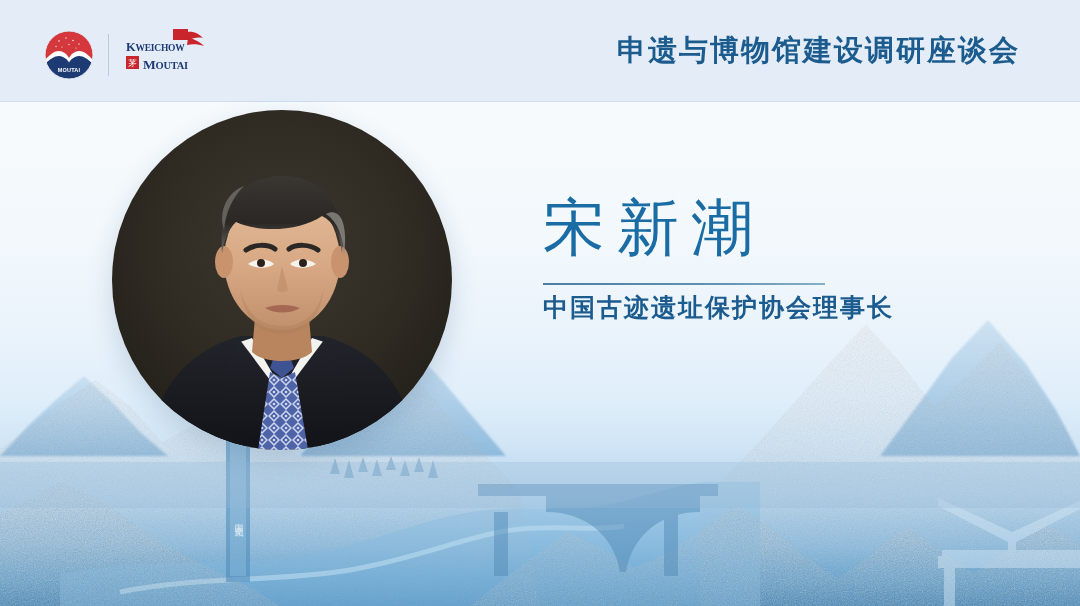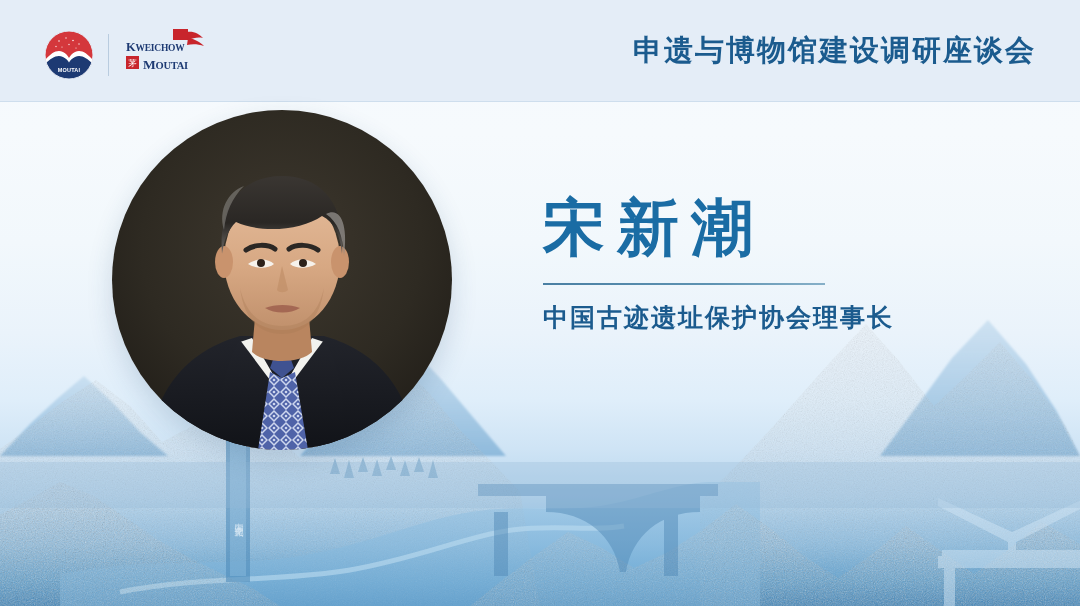--- a/index.html
+++ b/index.html
@@ -91,21 +91,21 @@
   .brand-mark { width: 50px; height: 50px; display: block; }
   .brand-sep {
     width: 1px;
     height: 42px;
     background: #b9ccdf;
   }
   .brand-word { display: block; }
 
   .event-title {
     position: absolute;
-    right: 44px;
+    right: 60px;
     top: 0;
     height: 101px;
     display: flex;
     align-items: center;
     font-family: "Liberation Serif", serif;
     font-size: 29px;
     font-weight: bold;
     letter-spacing: 2px;
     color: #1b5b8e;
   }
@@ -126,34 +126,34 @@
   
   .speaker {
     position: absolute;
     left: 543px;
     top: 196px;
     width: 470px;
   }
   .speaker-name {
     font-family: "Liberation Serif", serif;
     font-size: 62px;
-    font-weight: bold;
+    font-weight: normal;
     letter-spacing: 12px;
     line-height: 1.05;
     color: #1a6ca4;
     white-space: nowrap;
   }
   .speaker-rule {
     margin-top: 22px;
     width: 282px;
     height: 2px;
     background: linear-gradient(90deg, #4a7fa3 0%, #5e93b2 60%, #87b0c8 100%);
   }
   .speaker-titles {
-    margin-top: 13px;
+    margin-top: 3px;
   }
   .speaker-title-line {
     font-family: "Liberation Serif", serif;
     font-size: 25px;
     font-weight: bold;
     letter-spacing: 2px;
     line-height: 40px;
     color: #1b5b8e;
     white-space: nowrap;
   }

